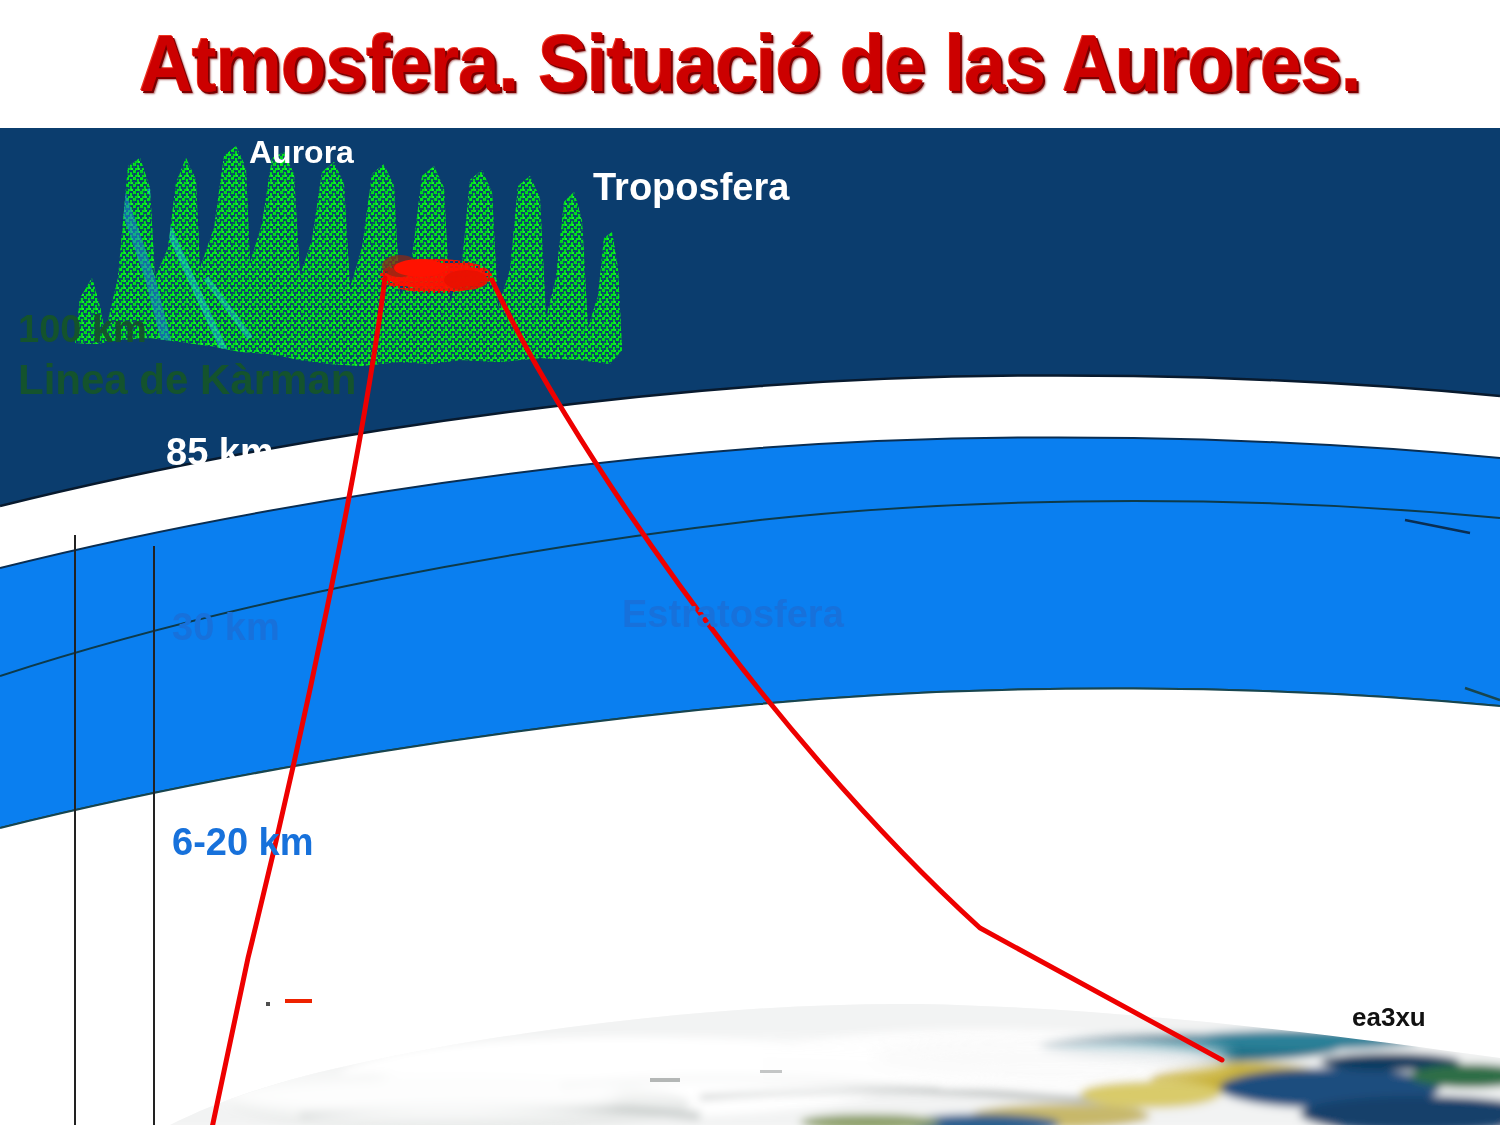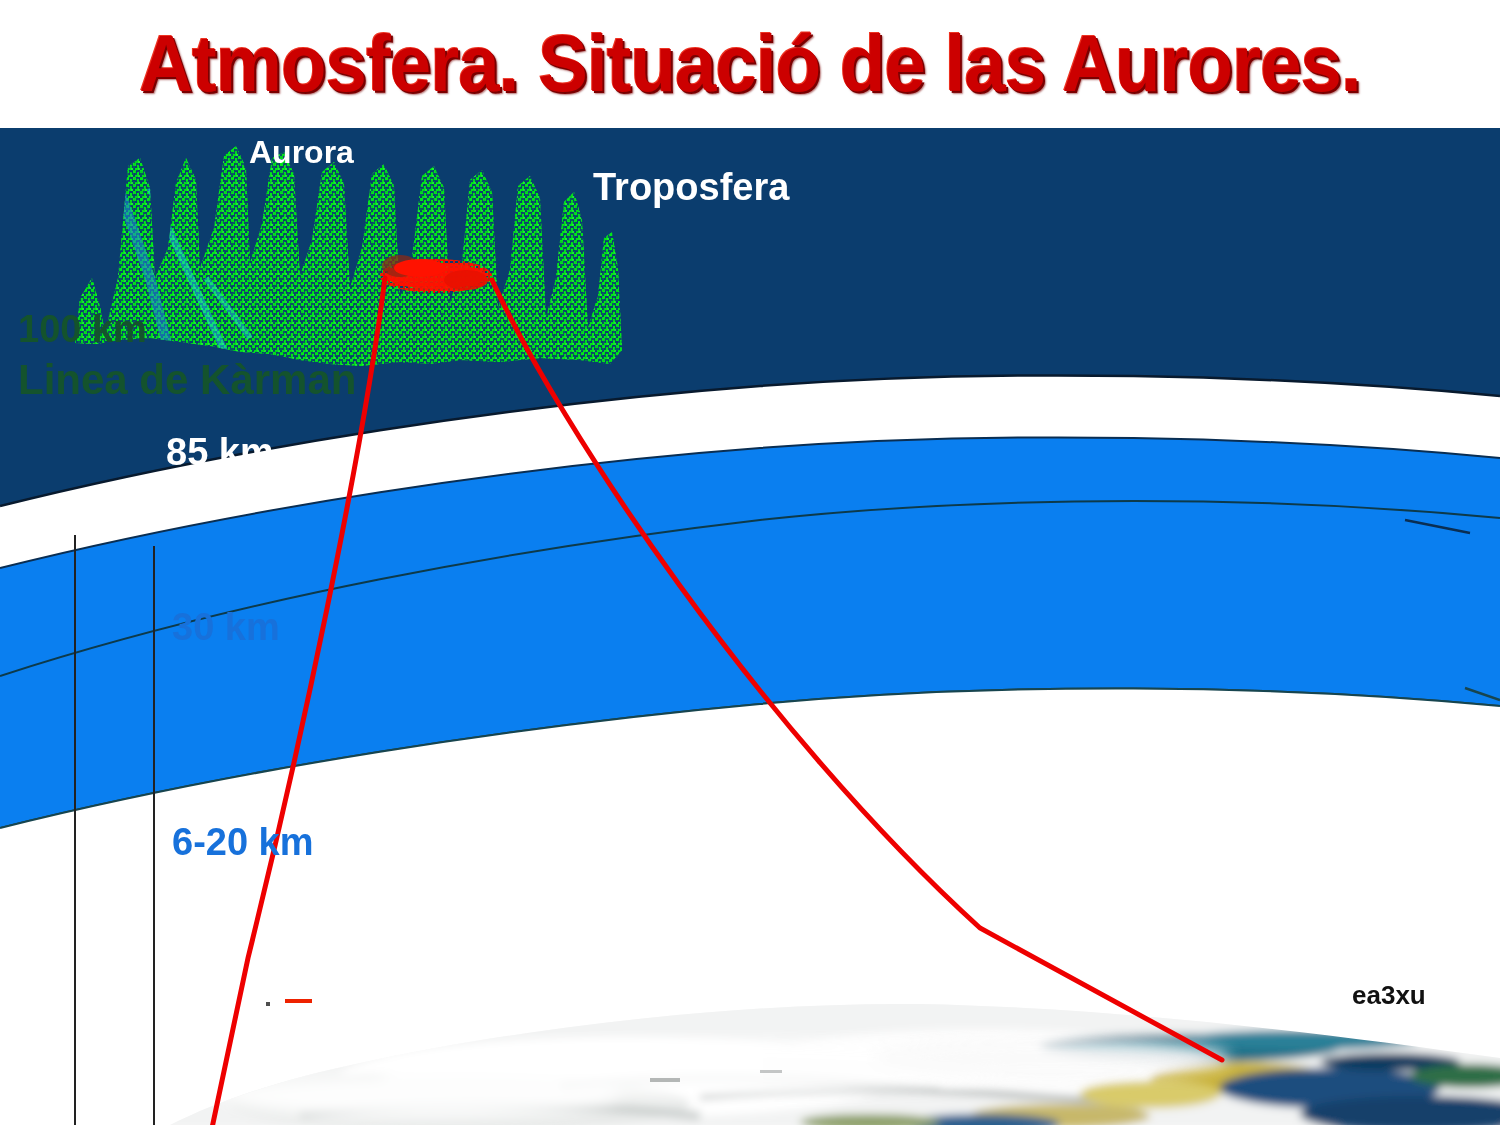--- a/index.html
+++ b/index.html
@@ -43,21 +43,21 @@
   #label-aurora{left:237px;top:6px;font-size:32px;color:#ffffff;margin-left:12px;}
   #label-termosfera{left:593px;top:38px;font-size:38px;color:#ffffff;}
   #label-100km{left:18px;top:180px;font-size:38px;color:#14532d;}
   #label-karman{left:18px;top:228px;font-size:42px;color:#14532d;}
   #label-85km{left:166px;top:303px;font-size:38px;color:#ffffff;text-align:right;}
   #label-mesosfera{left:634px;top:287px;font-size:38px;color:#ffffff;}
   #label-50km{left:172px;top:478px;font-size:38px;color:#1771DB;}
   #label-estratosfera{left:622px;top:465px;font-size:38px;color:#1771DB;}
   #label-troposfera{left:636px;top:642px;font-size:38px;color:#1771DB;}
   #label-620km{left:172px;top:673px;font-size:38px;color:#1771DB;margin-top:20px;}
-  #watermark{left:1352px;top:852px;font-size:26px;color:#111111;}
+  #watermark{left:1352px;top:874px;font-size:26px;color:#111111;}
 </style>
 </head>
 <body>
 
 <div id="stage">
 
   <div id="title-bar">
     <div id="page-title">Atmosfera. Situació de las Aurores.</div>
   </div>
 
@@ -218,19 +218,20 @@
     <div class="atm-label lbl-white" id="label-aurora">Aurora</div>
 
     <div class="atm-label lbl-white" id="label-termosfera">Troposfera</div>
 
     <div class="atm-label lbl-white" id="label-100km">100 km</div>
     <div class="atm-label lbl-white" id="label-karman">Linea de Kàrman</div>
 
     <div class="atm-label lbl-white" id="label-85km">85 km</div>
 
     <div class="atm-label lbl-blue" id="label-50km">30 km</div>
+    <div class="atm-label lbl-blue" id="label-estratosfera">Estratosfera</div>
 
     <div class="atm-label lbl-blue" id="label-620km">6-20 km</div>
 
     <div class="atm-label" id="watermark">ea3xu</div>
   </div>
 
 </div>
 
 </body></html>

